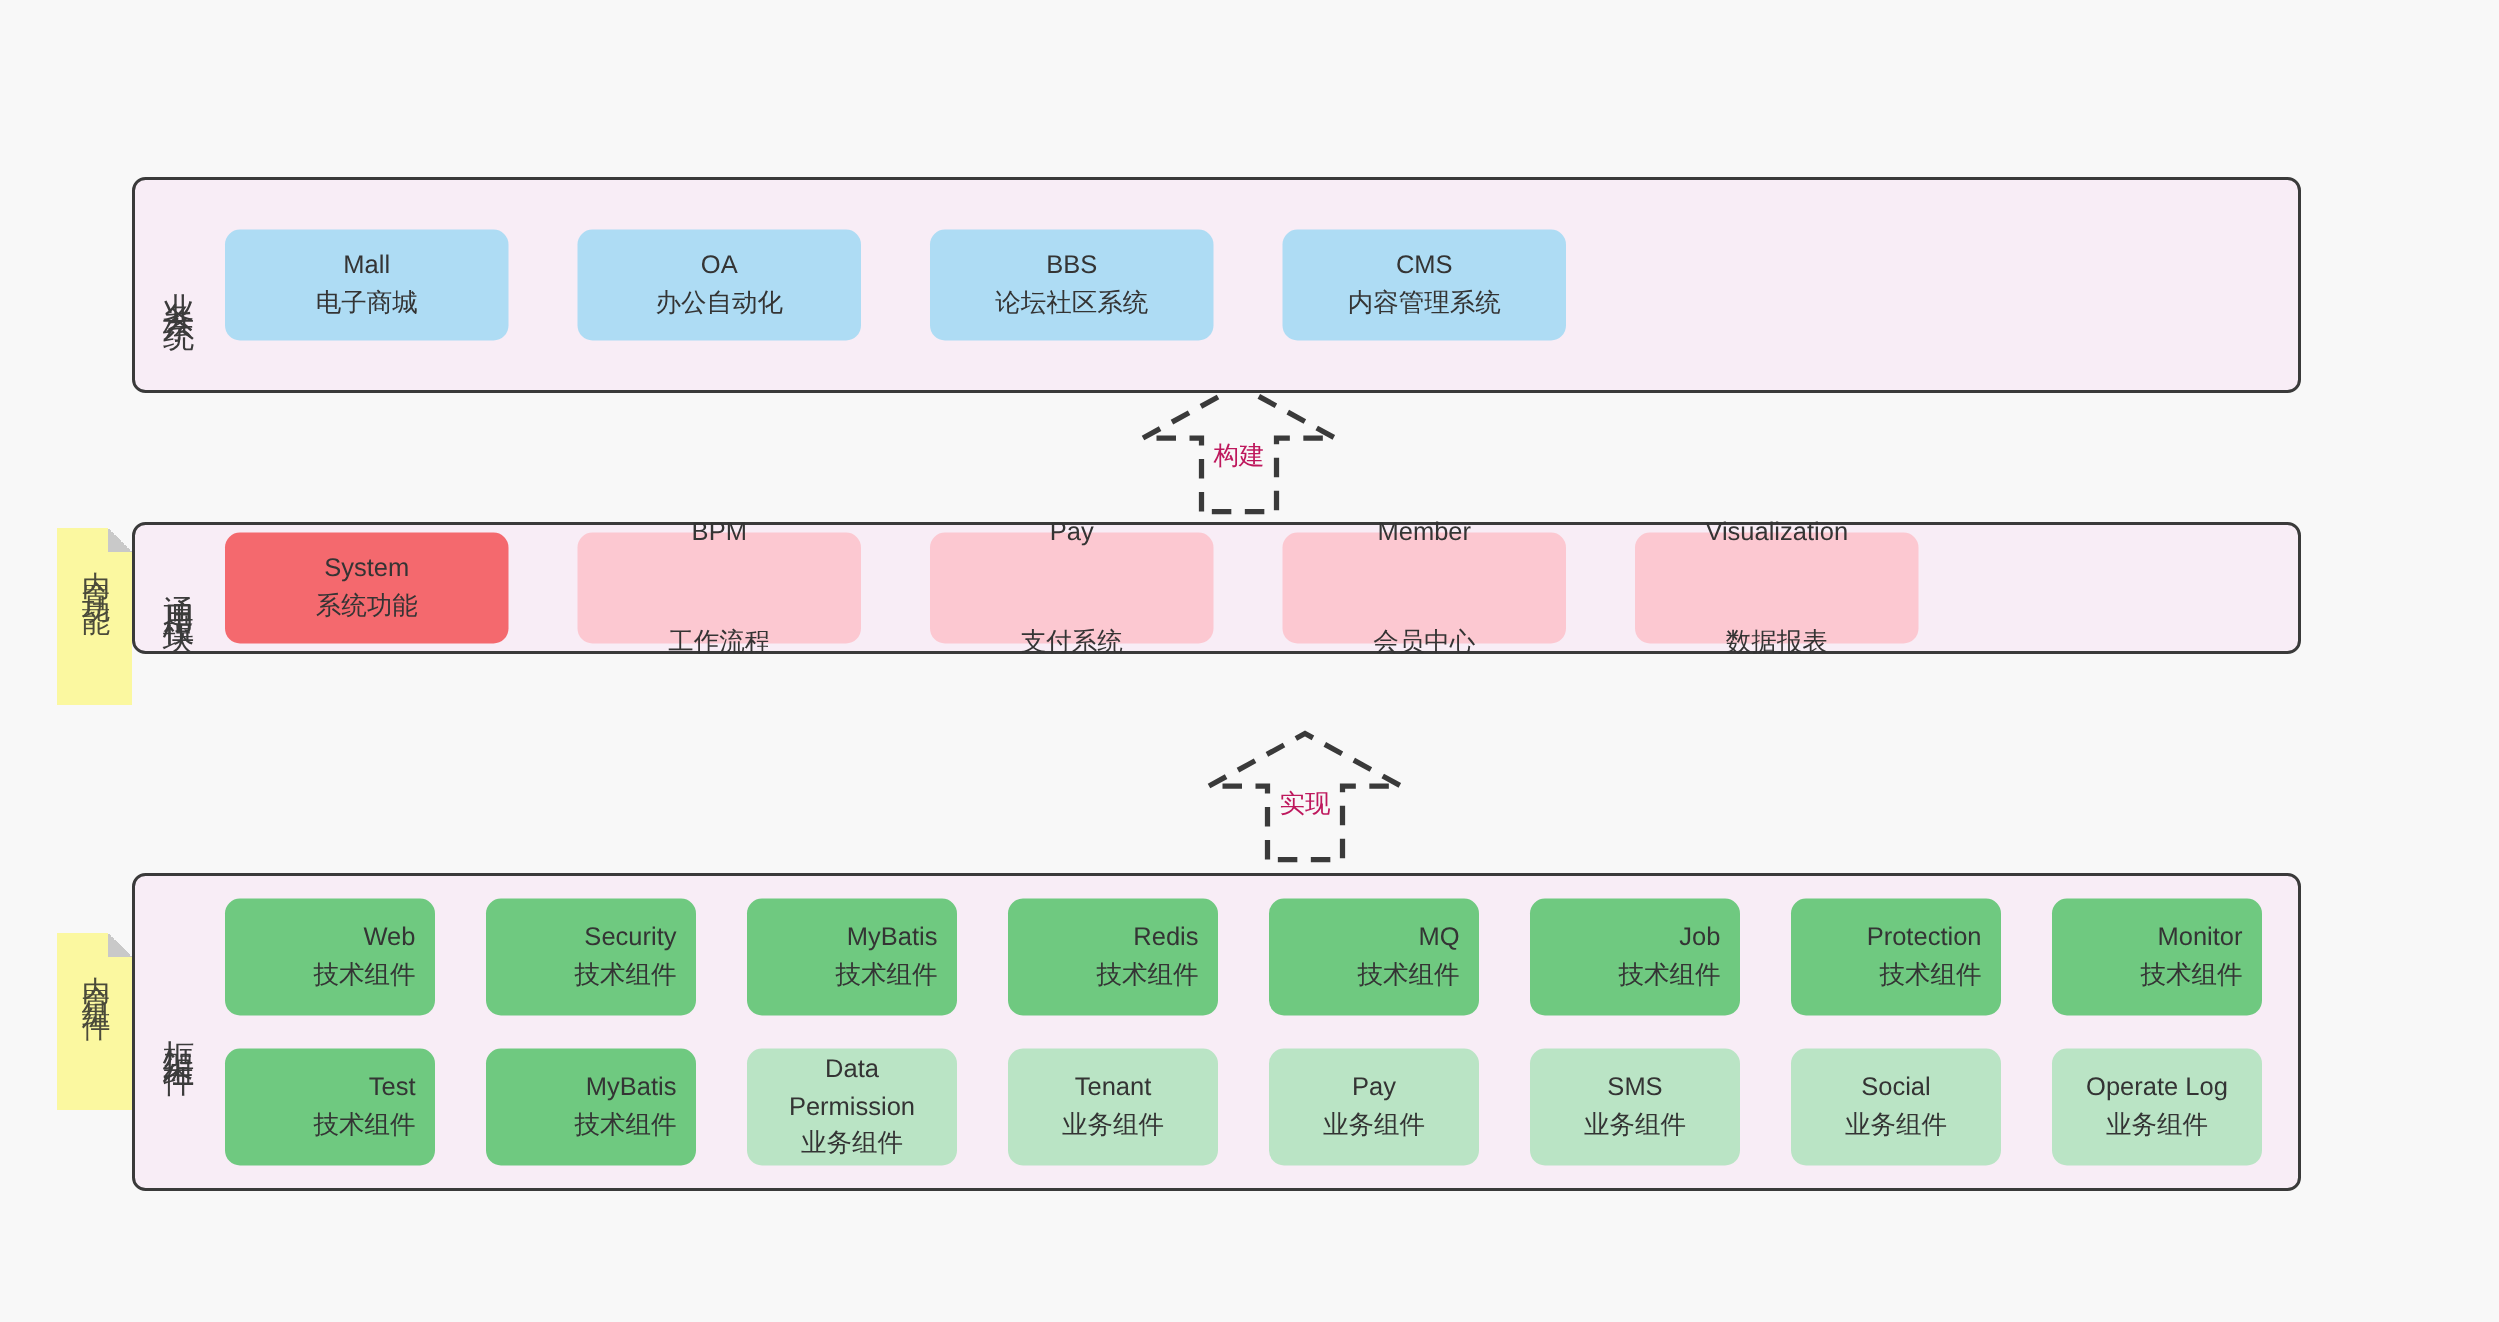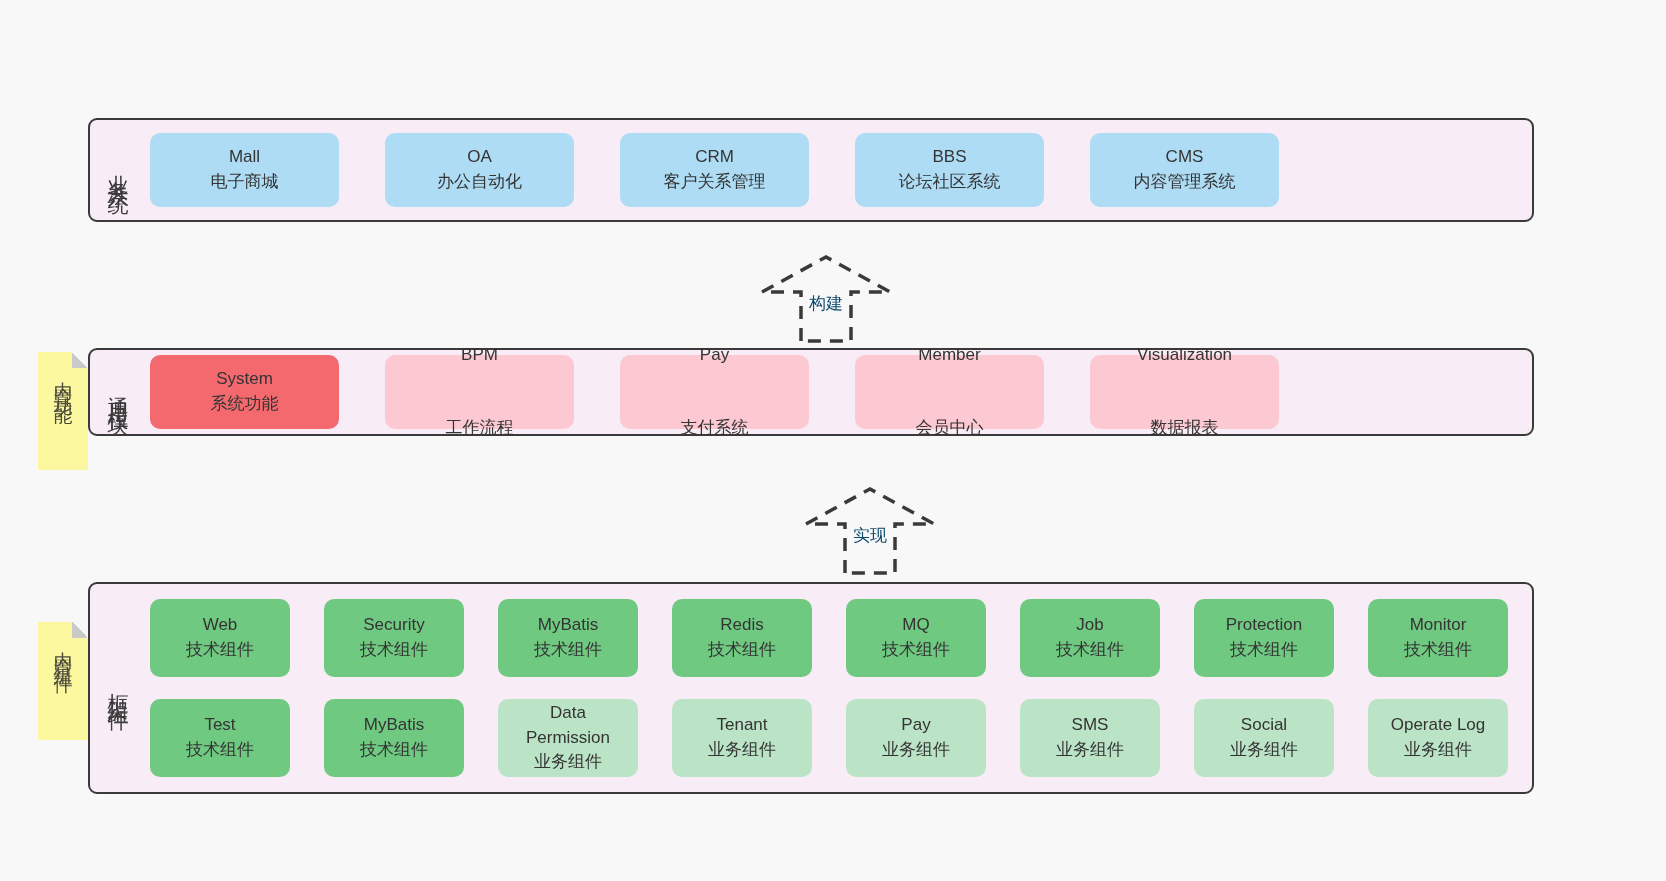--- a/index.html
+++ b/index.html
@@ -1,79 +1,75 @@
 <!DOCTYPE html>
 <html><head>
 <meta charset="utf-8">
 <style>
   html,body{margin:0;padding:0;background:#f8f8f8;font-family:"Liberation Sans","DejaVu Sans",sans-serif;}
   .stage{position:relative;width:1666px;height:881px;background:#f8f8f8;overflow:hidden;color:#3b3b3b;}
 
   
   .panel{position:absolute;left:88px;width:1446px;background:#f8edf6;border:2px solid #3a3a3a;border-radius:9px;box-sizing:border-box;z-index:2;display:flex;align-items:center;}
-  .panel-business{top:118px;height:104px;}
+  .panel-business{top:118px;height:144px;}
   .panel-modules{top:348px;height:88px;}
   .panel-framework{top:582px;height:212px;}
 
   .vlabel{position:absolute;left:14px;top:50%;transform:translateY(-50%);
     writing-mode:vertical-lr;text-orientation:upright;letter-spacing:6px;
     font-size:21px;color:#3b3b3b;white-space:nowrap;}
 
   .box-area{display:flex;flex-direction:column;gap:22px;margin-left:60px;}
   .box-row{display:flex;}
   .row-6{gap:46px;}
   .row-8{gap:34px;}
   .box{box-sizing:border-box;border-radius:10px;display:flex;flex-direction:column;justify-content:center;
     text-align:center;font-size:17px;line-height:1.45;padding:2px 13px;color:#343434;}
   .row-6 .box{width:189px;height:74px;}
   .row-8 .box{width:140px;height:78px;}
   .c-blue{background:#aedcf4;}
   .c-red{background:#f4696e;}
   .c-pink{background:#fcc8d1;gap:48px;}
-  .c-green-dark{background:#6fc980;}
+  .c-green-dark{background:#6fc980;align-items:flex-end;}
   .c-green-light{background:#bae4c5;}
 
   
   .note{position:absolute;left:38px;width:50px;height:118px;background:#fbf8a0;z-index:1;}
   .note-modules{top:352px;}
   .note-framework{top:622px;}
   .note .fold{position:absolute;top:0;right:0;width:16px;height:16px;
     background:linear-gradient(to bottom left,#f8f8f8 50%,#c9c9c9 50%);}
   .note-text{position:absolute;left:50%;top:14px;transform:translateX(-50%);
     writing-mode:vertical-lr;text-orientation:upright;letter-spacing:8px;
     font-size:19px;color:#4a4a3a;white-space:nowrap;}
 
   
   .arrow{position:absolute;width:140px;height:90px;z-index:1;}
   .arrow-build{left:756px;top:254px;}
   .arrow-implement{left:800px;top:486px;}
   .arrow svg{position:absolute;inset:0;}
   .arrow-label{position:absolute;left:50%;top:38px;transform:translateX(-50%);
-    font-size:17px;color:#0c4a6e;background:#f8f8f8;padding:0 3px;white-space:nowrap;}
+    font-size:17px;color:#be185d;background:#f8f8f8;padding:0 3px;white-space:nowrap;}
 </style>
 </head>
 <body>
 
 <div class="stage">
 
   <section class="panel panel-business">
     <div class="vlabel">业务系统</div>
     <div class="box-area">
         <div class="box-row row-6">
           <div class="box c-blue">
             <div class="box-en">Mall</div>
             <div class="box-zh">电子商城</div>
           </div>
           <div class="box c-blue">
             <div class="box-en">OA</div>
             <div class="box-zh">办公自动化</div>
-          </div>
-          <div class="box c-blue">
-            <div class="box-en">CRM</div>
-            <div class="box-zh">客户关系管理</div>
           </div>
           <div class="box c-blue">
             <div class="box-en">BBS</div>
             <div class="box-zh">论坛社区系统</div>
           </div>
           <div class="box c-blue">
             <div class="box-en">CMS</div>
             <div class="box-zh">内容管理系统</div>
           </div>
         </div>

